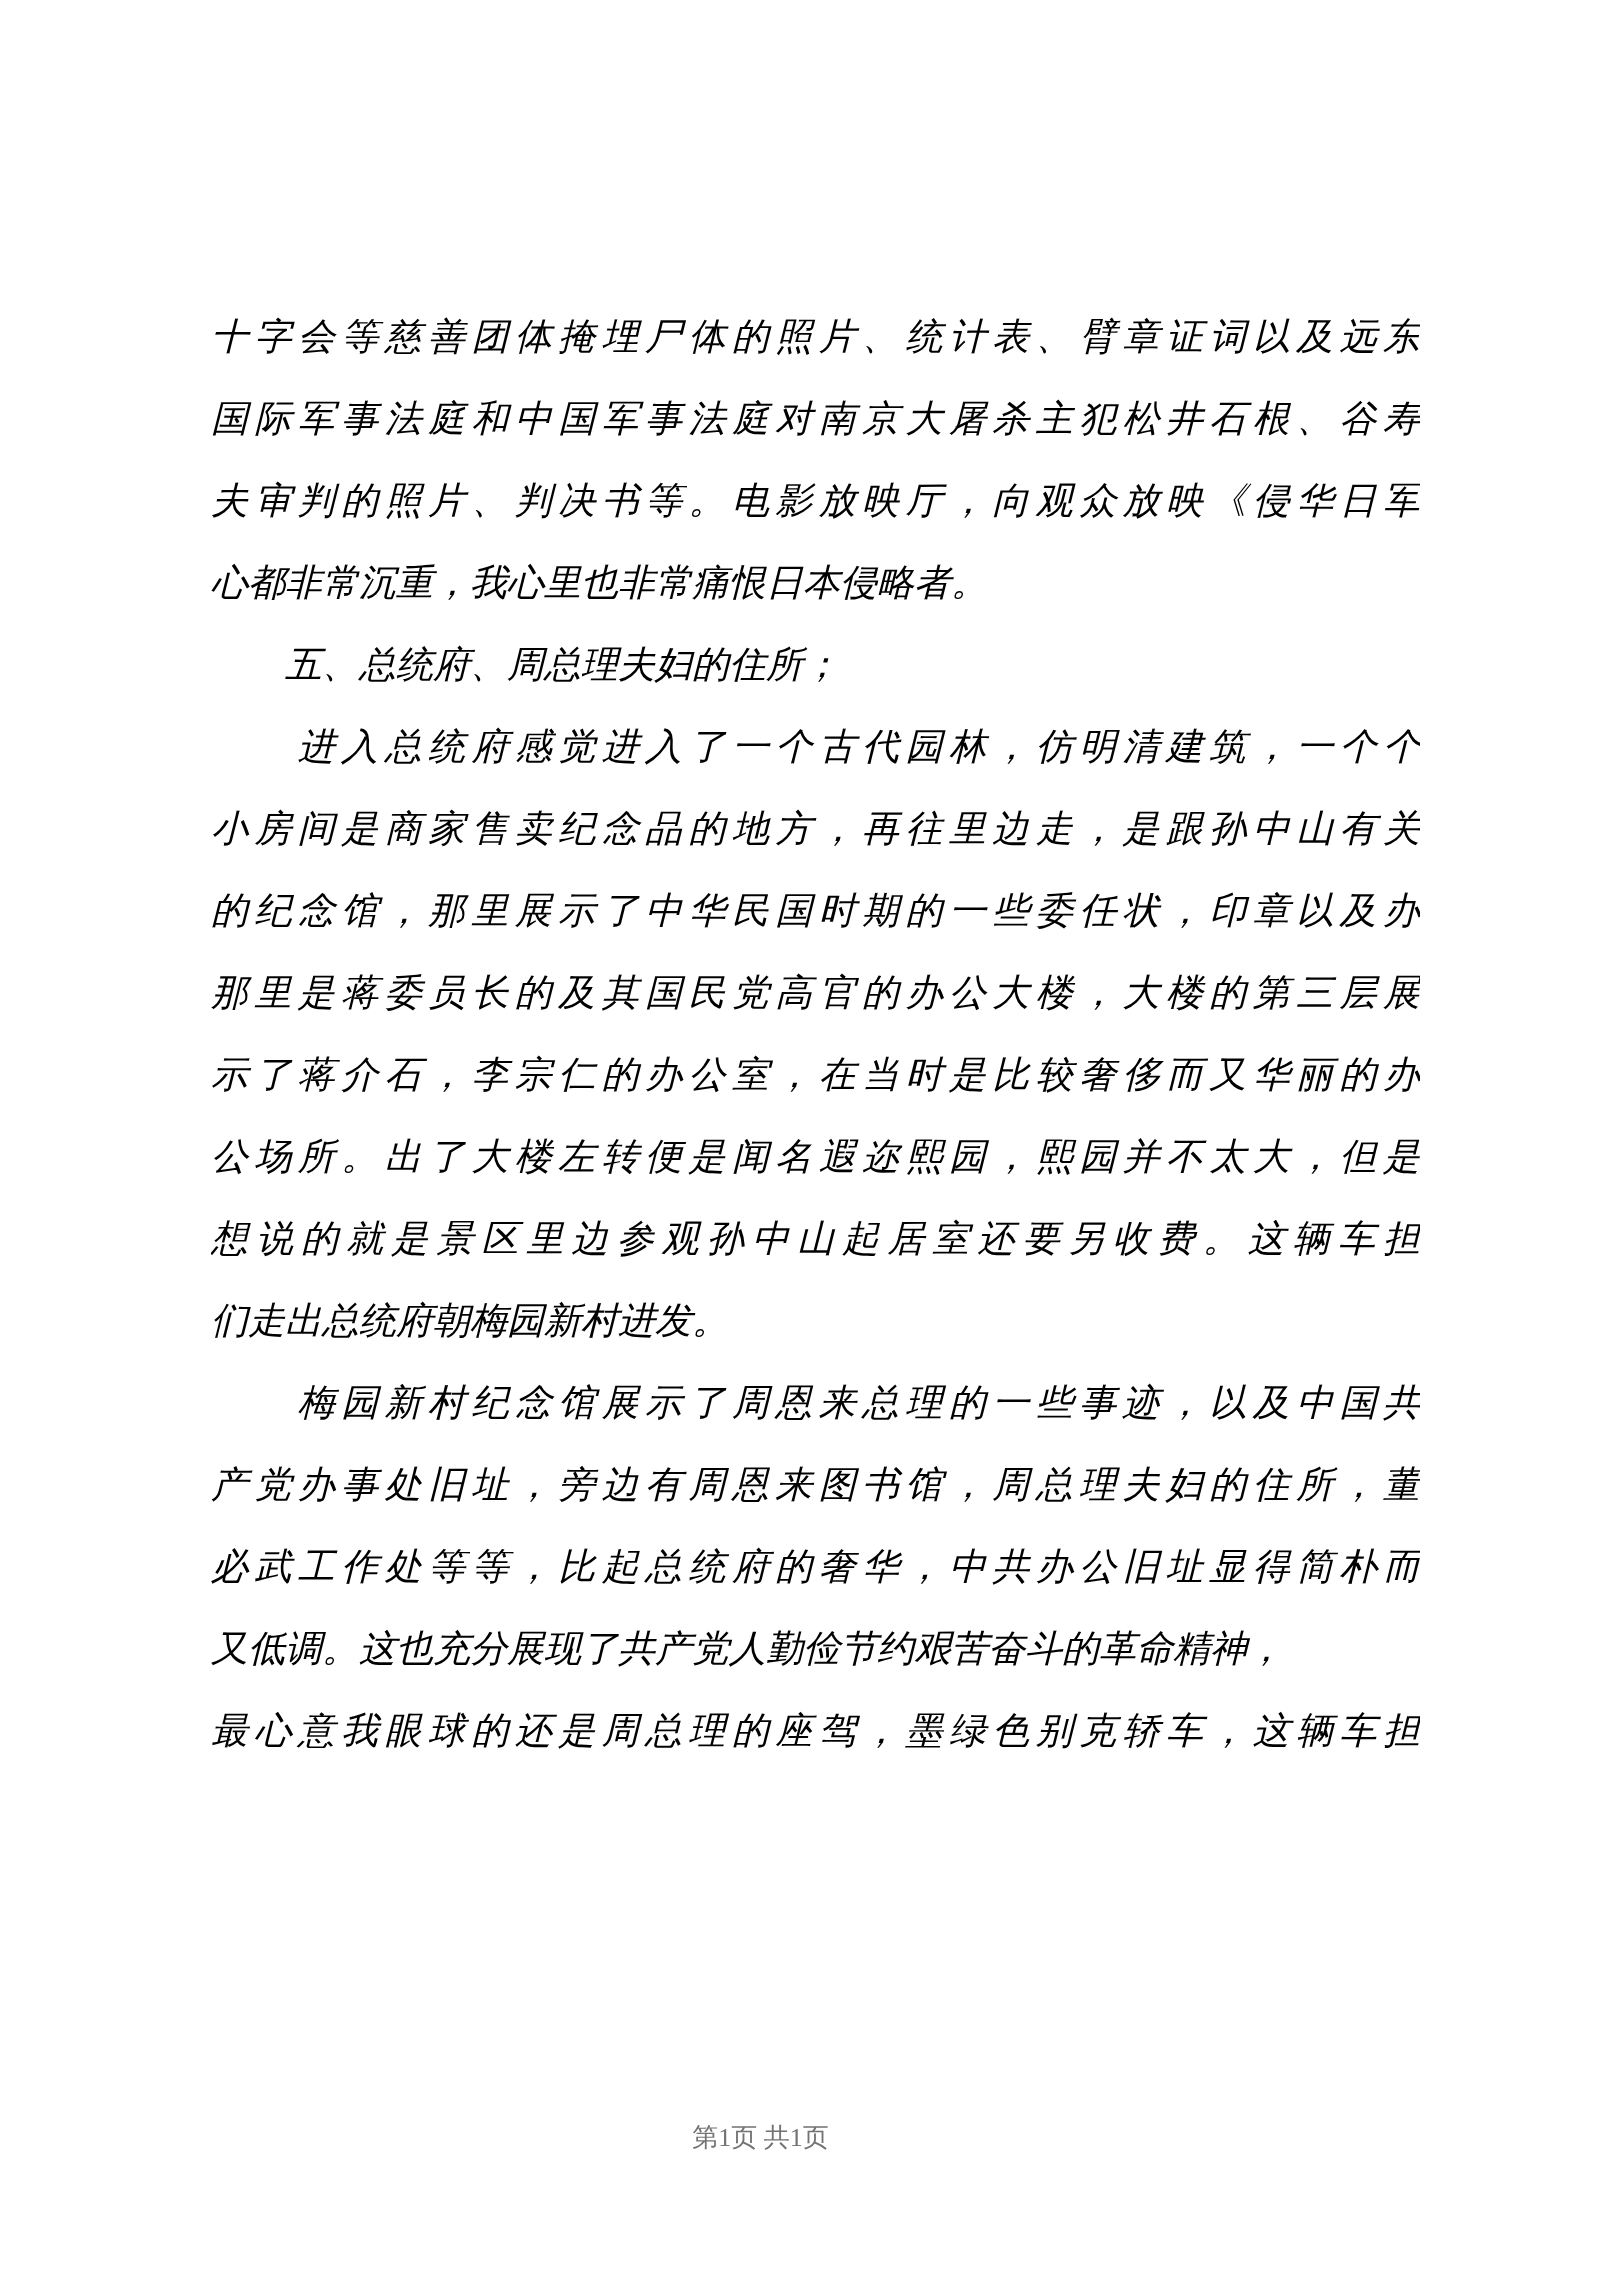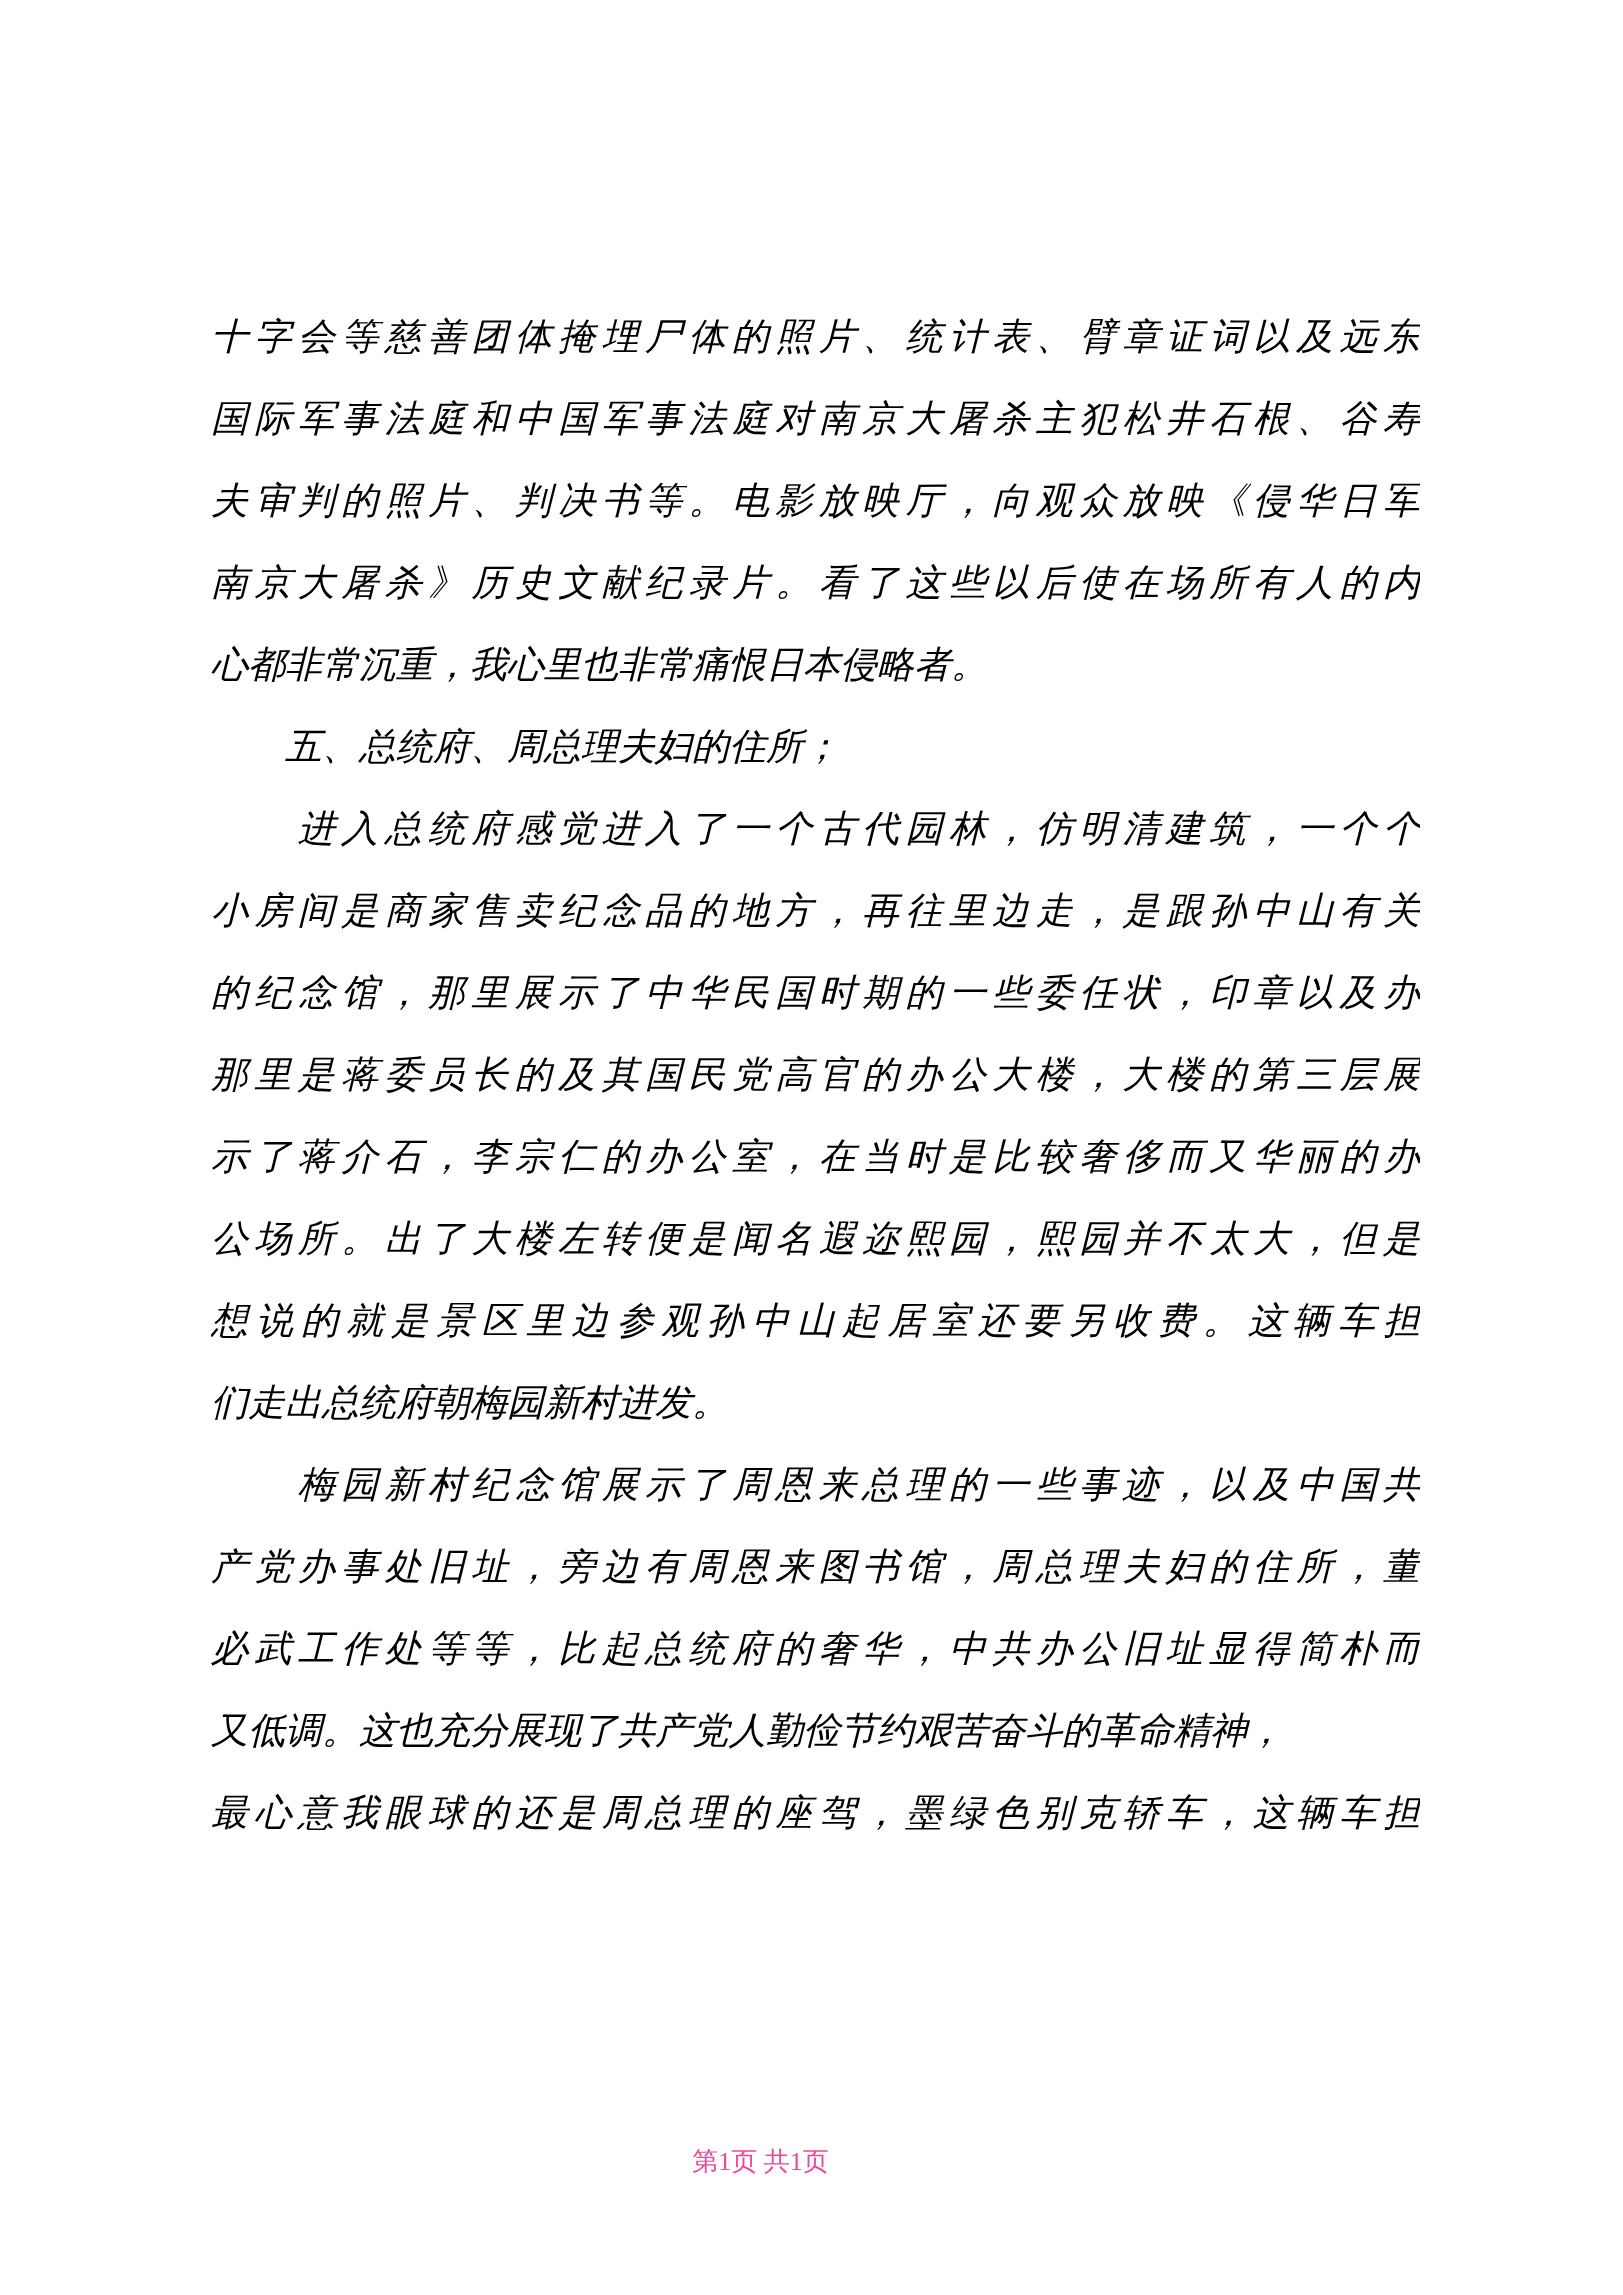--- a/index.html
+++ b/index.html
@@ -63,34 +63,33 @@
   }
 </style>
 </head>
 <body style="background: rgb(255, 255, 255);">
 
 <div class="page" style="background: rgb(255, 255, 255);">
   <div class="body-text" style="color: rgb(0, 0, 0);">
       <div class="text-line fill">十字会等慈善团体掩埋尸体的照片、统计表、臂章证词以及远东</div>
       <div class="text-line fill">国际军事法庭和中国军事法庭对南京大屠杀主犯松井石根、谷寿</div>
       <div class="text-line fill">夫审判的照片、判决书等。电影放映厅，向观众放映《侵华日军</div>
-      <div class="text-line fill">南京大屠杀》历史文献纪录片。看了这些以后使在场所有人的内</div>
       <div class="text-line">心都非常沉重，我心里也非常痛恨日本侵略者。</div>
       <div class="text-line">　　五、总统府、周总理夫妇的住所；</div>
       <div class="text-line fill">　　进入总统府感觉进入了一个古代园林，仿明清建筑，一个个</div>
       <div class="text-line fill">小房间是商家售卖纪念品的地方，再往里边走，是跟孙中山有关</div>
       <div class="text-line fill">的纪念馆，那里展示了中华民国时期的一些委任状，印章以及办</div>
       <div class="text-line fill">那里是蒋委员长的及其国民党高官的办公大楼，大楼的第三层展</div>
       <div class="text-line fill">示了蒋介石，李宗仁的办公室，在当时是比较奢侈而又华丽的办</div>
       <div class="text-line fill">公场所。出了大楼左转便是闻名遐迩熙园，熙园并不太大，但是</div>
       <div class="text-line fill">想说的就是景区里边参观孙中山起居室还要另收费。这辆车担</div>
       <div class="text-line">们走出总统府朝梅园新村进发。</div>
       <div class="text-line fill">　　梅园新村纪念馆展示了周恩来总理的一些事迹，以及中国共</div>
       <div class="text-line fill">产党办事处旧址，旁边有周恩来图书馆，周总理夫妇的住所，董</div>
       <div class="text-line fill">必武工作处等等，比起总统府的奢华，中共办公旧址显得简朴而</div>
       <div class="text-line">又低调。这也充分展现了共产党人勤俭节约艰苦奋斗的革命精神，</div>
       <div class="text-line fill">最心意我眼球的还是周总理的座驾，墨绿色别克轿车，这辆车担</div>
     </div>
-  <div class="footer" style="color: #ec4899; margin-top: 24px;">
+  <div class="footer" style="color: #737373;">
     <span>第1页 共1页</span>
   </div>
 </div>
 
 
 </body></html>

